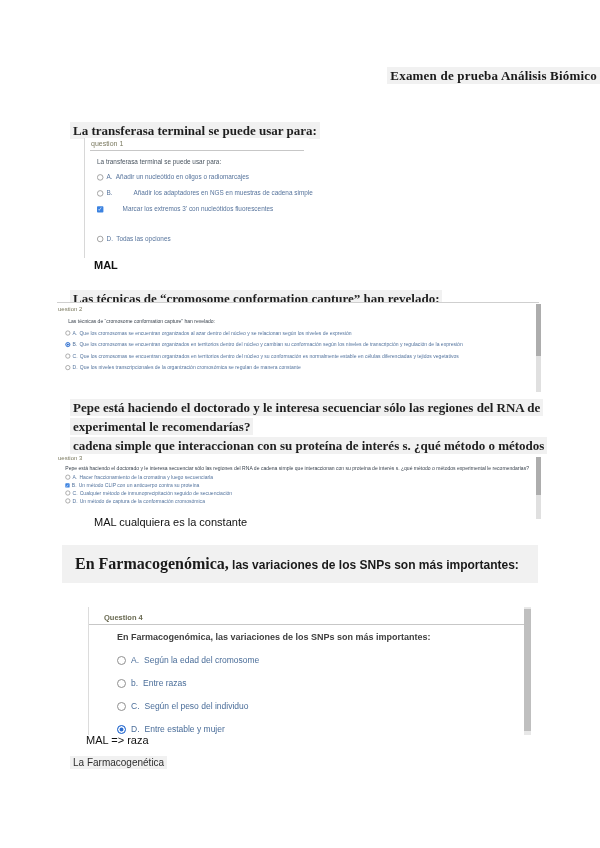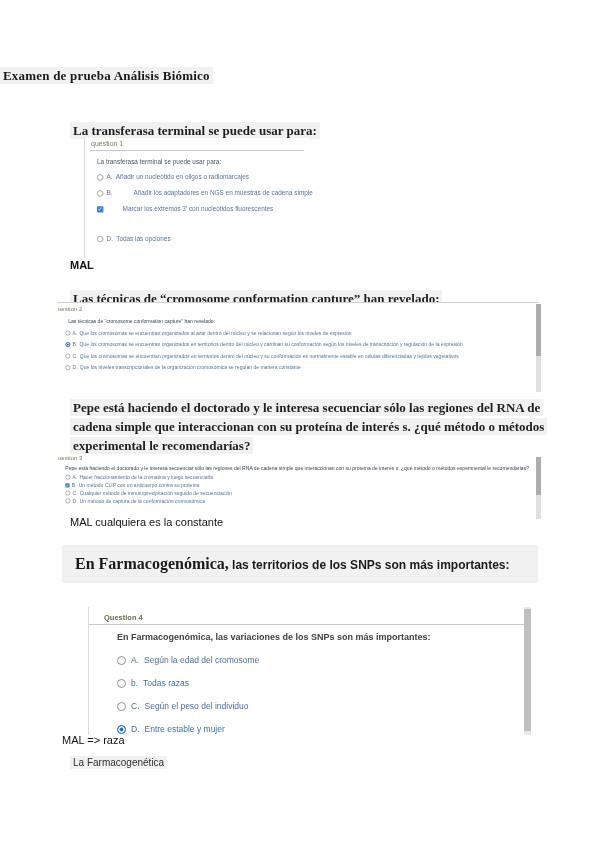--- a/index.html
+++ b/index.html
@@ -1,22 +1,22 @@
 <!DOCTYPE html>
 <html><head>
 <meta charset="utf-8">
 <style>
   html,body{margin:0;padding:0;background:#fff;}
   .page{position:relative;width:600px;height:848px;background:#ffffff;overflow:hidden;
         font-family:"Liberation Serif",serif;color:#1a1a1a;}
   .hl{background:#f1f1f1;padding:1px 3px;box-decoration-break:clone;}
-  .doc-title{position:absolute;top:68px;left:0;width:525px;text-align:left;
+  .doc-title{position:absolute;top:68px;left:0;width:600px;text-align:right;
              font-weight:bold;font-size:13px;letter-spacing:.2px;}
   .heading{position:absolute;font-weight:bold;font-size:13px;color:#1f1f1f;line-height:19px;}
-  .note{position:absolute;font-family:"Liberation Sans",sans-serif;font-size:11px;color:#111;}
+  .note{position:absolute;font-family:"Liberation Sans",sans-serif;font-size:11px;color:#111;margin-left:24px;}
   .note.b{font-weight:bold;}
 
   
   .shot{position:absolute;background:#fff;}
   .lbl{position:absolute;font-family:"Liberation Sans",sans-serif;color:#7b7a60;}
   .rule{position:absolute;height:1px;background:#c7c7c7;}
   .opt{display:flex;align-items:center;}
   .radio{flex:0 0 auto;border:1px solid #8f8f8f;border-radius:50%;background:#fff;}
   .radio.sel{background:#2f6fd0;border-color:#2f6fd0;box-shadow:inset 0 0 0 1.5px #fff;}
   .cbx{flex:0 0 auto;background:#3b82e0;color:#fff;text-align:center;border-radius:1px;}
@@ -146,22 +146,22 @@
         <span class="txt">Que los niveles transcripcionales de la organización cromosómica se regulan de manera constante</span>
       </div>
     </div>
   </div>
   <div class="vscroll q2scroll">
     <div class="vthumb"></div>
   </div>
 
   <div class="heading" style="left:70px;top:398px;">
     <div><span class="hl">Pepe está haciendo el doctorado y le interesa secuenciar sólo las regiones del RNA de</span></div>
+    <div><span class="hl">experimental le recomendarías?</span></div>
     <div><span class="hl">cadena simple que interaccionan con su proteína de interés s. ¿qué método o métodos</span></div>
-    <div><span class="hl">experimental le recomendarías?</span></div>
   </div>
 
   <div class="shot q3box">
     <div class="lbl tinylbl" style="top:0;">uestion 3</div>
     <div class="tinybody q3body">
       <div class="question">Pepe está haciendo el doctorado y le interesa secuenciar sólo las regiones del RNA de cadena simple que interaccionan con su proteína de interés s. ¿qué método o métodos experimental le recomendarías?</div>
       <div class="opt">
         <span class="radio"></span>
         <span>A.</span>
         <span class="txt">Hacer fraccionamiento de la cromatina y luego secuenciarla</span>
@@ -184,38 +184,38 @@
     </div>
   </div>
   <div class="vscroll q3scroll">
     <div class="vthumb"></div>
   </div>
 
   <div class="note" style="left:70px;top:516px;">MAL cualquiera es la constante</div>
 
   <div style="position:absolute;left:62px;top:545px;width:476px;height:38px;background:#f1f1f1;">
     <div style="position:absolute;left:13px;top:10px;white-space:nowrap;">
-      <span style="font-family:'Liberation Serif',serif;font-weight:bold;font-size:16px;">En Farmacogenómica,</span><span style="font-family:'Liberation Sans',sans-serif;font-weight:bold;font-size:12px;"> las territorios de los SNPs son más importantes:</span>
+      <span style="font-family:'Liberation Serif',serif;font-weight:bold;font-size:16px;">En Farmacogenómica,</span><span style="font-family:'Liberation Sans',sans-serif;font-weight:bold;font-size:12px;"> las variaciones de los SNPs son más importantes:</span>
     </div>
   </div>
 
   <div class="shot q4box">
     <div class="lbl q4lbl">Question 4</div>
     <div class="rule q4rule"></div>
     <div class="q4body">
       <div class="question">En Farmacogenómica, las variaciones de los SNPs son más importantes:</div>
       <div class="opt">
         <span class="radio"></span>
         <span>A.</span>
         <span class="txt">Según la edad del cromosome</span>
       </div>
       <div class="opt">
         <span class="radio"></span>
         <span>b.</span>
-        <span class="txt">Todas razas</span>
+        <span class="txt">Entre razas</span>
       </div>
       <div class="opt">
         <span class="radio"></span>
         <span>C.</span>
         <span class="txt">Según el peso del individuo</span>
       </div>
       <div class="opt">
         <span class="radio sel"></span>
         <span>D.</span>
         <span class="txt">Entre estable y mujer</span>

